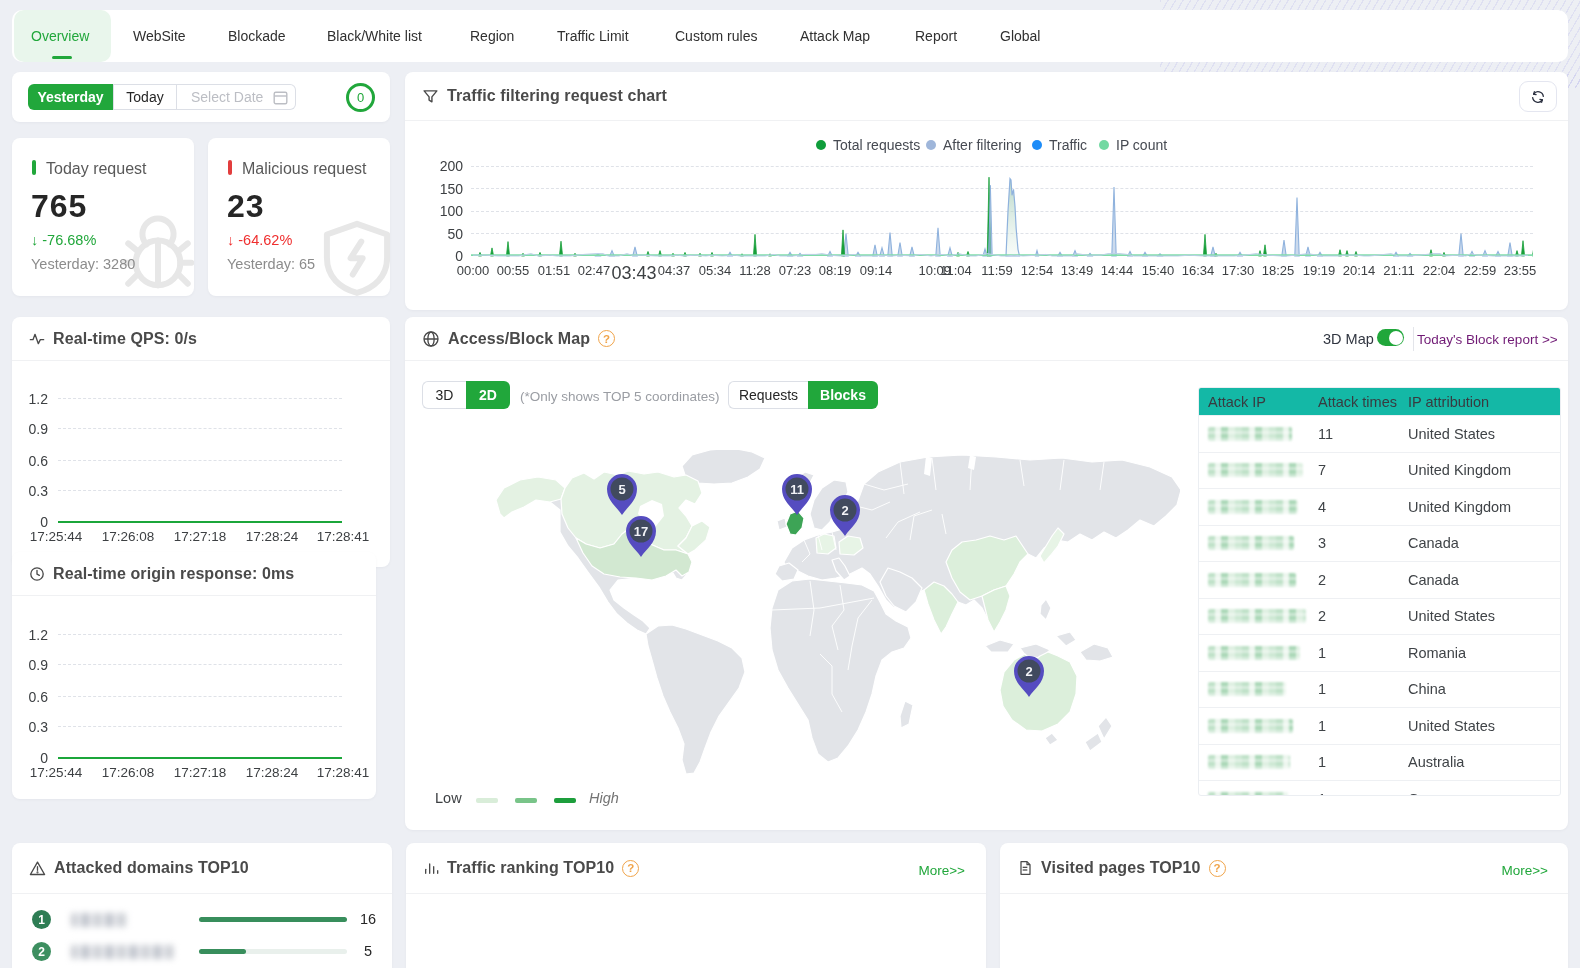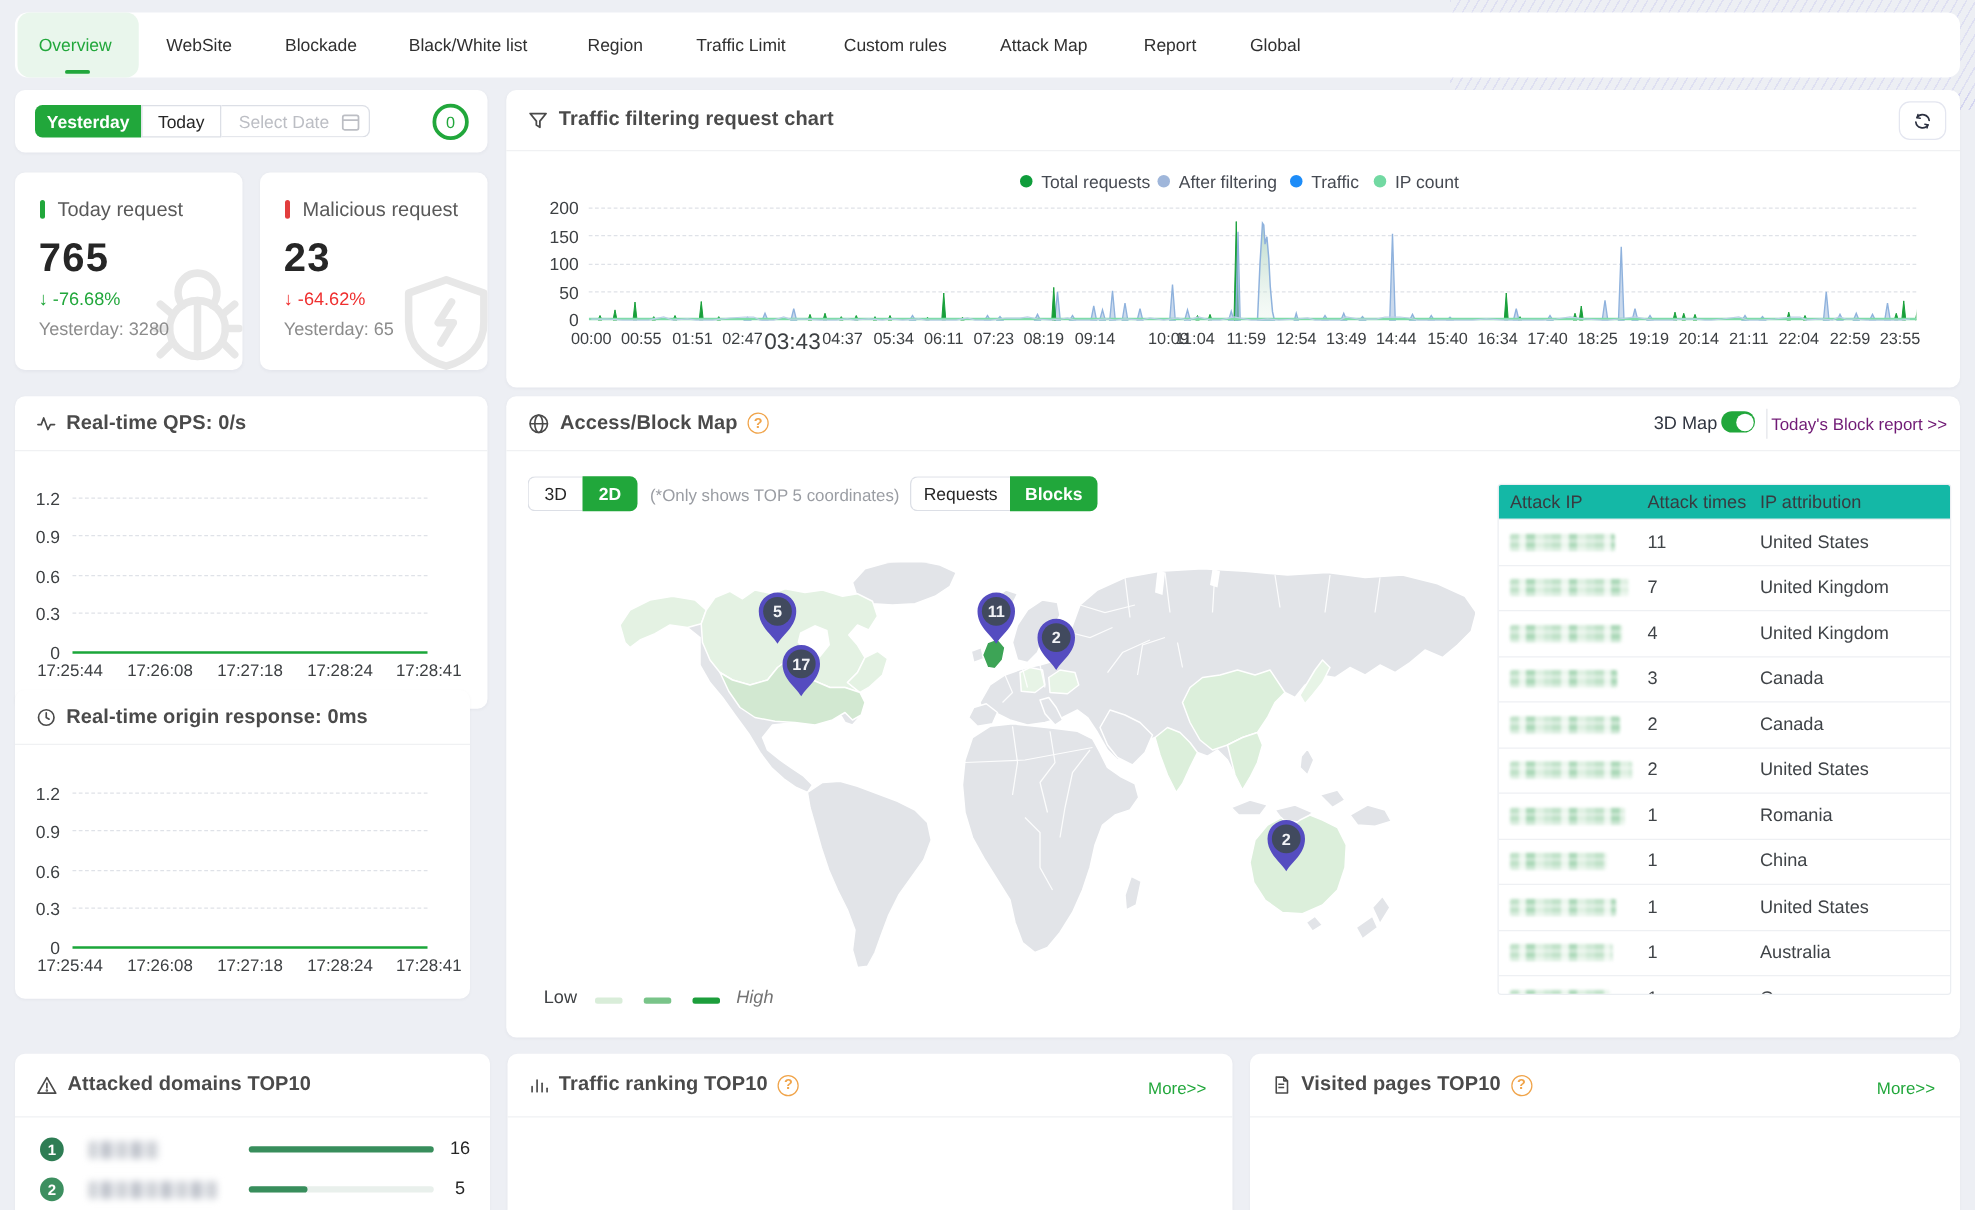--- a/index.html
+++ b/index.html
@@ -280,33 +280,33 @@
       <line x1="0" y1="93.2" x2="1062" y2="93.2" stroke="#7fdcaa" stroke-width="1.8"></line>
 <polyline points="2,93.2 15,93.2 27,94.0 41,94.0 48,94.0 60,91.6 67,94.0 79,93.2 86,94.0 99,94.0 113,92.4 125,91.6 132,91.6 137,94.0 143,94.0 148,94.0 156,91.6 161,93.2 171,93.2 185,94.0 198,94.0 207,93.2 212,94.0 224,93.2 235,94.0 241,93.2 251,94.0 264,93.2 269,94.0 283,94.0 294,94.0 303,92.4 309,94.0 314,94.0 322,94.0 334,92.4 345,92.4 351,91.6 359,93.2 369,94.0 378,93.2 383,92.4 389,94.0 397,94.0 402,94.0 414,93.2 421,94.0 429,93.2 442,94.0 449,92.4 460,94.0 471,92.4 479,94.0 488,91.6 497,94.0 505,94.0 516,91.6 530,94.0 535,94.0 543,93.2 552,94.0 566,93.2 575,92.4 581,94.0 587,94.0 601,94.0 606,91.6 616,93.2 630,93.2 637,91.6 649,91.6 656,92.4 663,94.0 672,94.0 686,94.0 694,94.0 707,94.0 718,93.2 732,94.0 743,94.0 749,94.0 754,94.0 763,94.0 774,93.2 785,91.6 797,93.2 810,94.0 816,94.0 824,93.2 837,91.6 851,94.0 860,94.0 868,94.0 874,93.2 885,93.2 893,94.0 898,94.0 907,93.2 920,91.6 927,94.0 937,94.0 949,93.2 962,91.6 969,91.6 974,94.0 986,93.2 995,94.0 1000,91.6 1006,93.2 1012,93.2 1022,94.0 1028,94.0 1040,94.0 1050,94.0 1057,93.2" fill="none" stroke="#bccfe8" stroke-width="1"></polyline>
     </svg>
   <div class="xlab" style="left:33px; top:191px; width:70px; font-size:13px;">00:00</div>
 <div class="xlab" style="left:73px; top:191px; width:70px; font-size:13px;">00:55</div>
 <div class="xlab" style="left:114px; top:191px; width:70px; font-size:13px;">01:51</div>
 <div class="xlab" style="left:154px; top:191px; width:70px; font-size:13px;">02:47</div>
 <div class="xlab" style="left:194px; top:191px; width:70px; font-size:18px;">03:43</div>
 <div class="xlab" style="left:234px; top:191px; width:70px; font-size:13px;">04:37</div>
 <div class="xlab" style="left:275px; top:191px; width:70px; font-size:13px;">05:34</div>
-<div class="xlab" style="left:315px; top:191px; width:70px; font-size:13px;">06:11</div>
+<div class="xlab" style="left:315px; top:191px; width:70px; font-size:13px;">11:28</div>
 <div class="xlab" style="left:355px; top:191px; width:70px; font-size:13px;">07:23</div>
 <div class="xlab" style="left:395px; top:191px; width:70px; font-size:13px;">08:19</div>
 <div class="xlab" style="left:436px; top:191px; width:70px; font-size:13px;">09:14</div>
 <div class="xlab" style="left:476px; top:191px; width:70px; font-size:13px;text-align:right;">10:09</div>
 <div class="xlab" style="left:516px; top:191px; width:70px; font-size:13px;">11:04</div>
 <div class="xlab" style="left:557px; top:191px; width:70px; font-size:13px;">11:59</div>
 <div class="xlab" style="left:597px; top:191px; width:70px; font-size:13px;">12:54</div>
 <div class="xlab" style="left:637px; top:191px; width:70px; font-size:13px;">13:49</div>
 <div class="xlab" style="left:677px; top:191px; width:70px; font-size:13px;">14:44</div>
 <div class="xlab" style="left:718px; top:191px; width:70px; font-size:13px;">15:40</div>
 <div class="xlab" style="left:758px; top:191px; width:70px; font-size:13px;">16:34</div>
-<div class="xlab" style="left:798px; top:191px; width:70px; font-size:13px;">17:40</div>
+<div class="xlab" style="left:798px; top:191px; width:70px; font-size:13px;">17:30</div>
 <div class="xlab" style="left:838px; top:191px; width:70px; font-size:13px;">18:25</div>
 <div class="xlab" style="left:879px; top:191px; width:70px; font-size:13px;">19:19</div>
 <div class="xlab" style="left:919px; top:191px; width:70px; font-size:13px;">20:14</div>
 <div class="xlab" style="left:959px; top:191px; width:70px; font-size:13px;">21:11</div>
 <div class="xlab" style="left:999px; top:191px; width:70px; font-size:13px;">22:04</div>
 <div class="xlab" style="left:1040px; top:191px; width:70px; font-size:13px;">22:59</div>
 <div class="xlab" style="left:1080px; top:191px; width:70px; font-size:13px;">23:55</div>
 </div>
 
 <div class="card" style="left:405px; top:317px; width:1163px; height:513px; overflow:hidden;">

